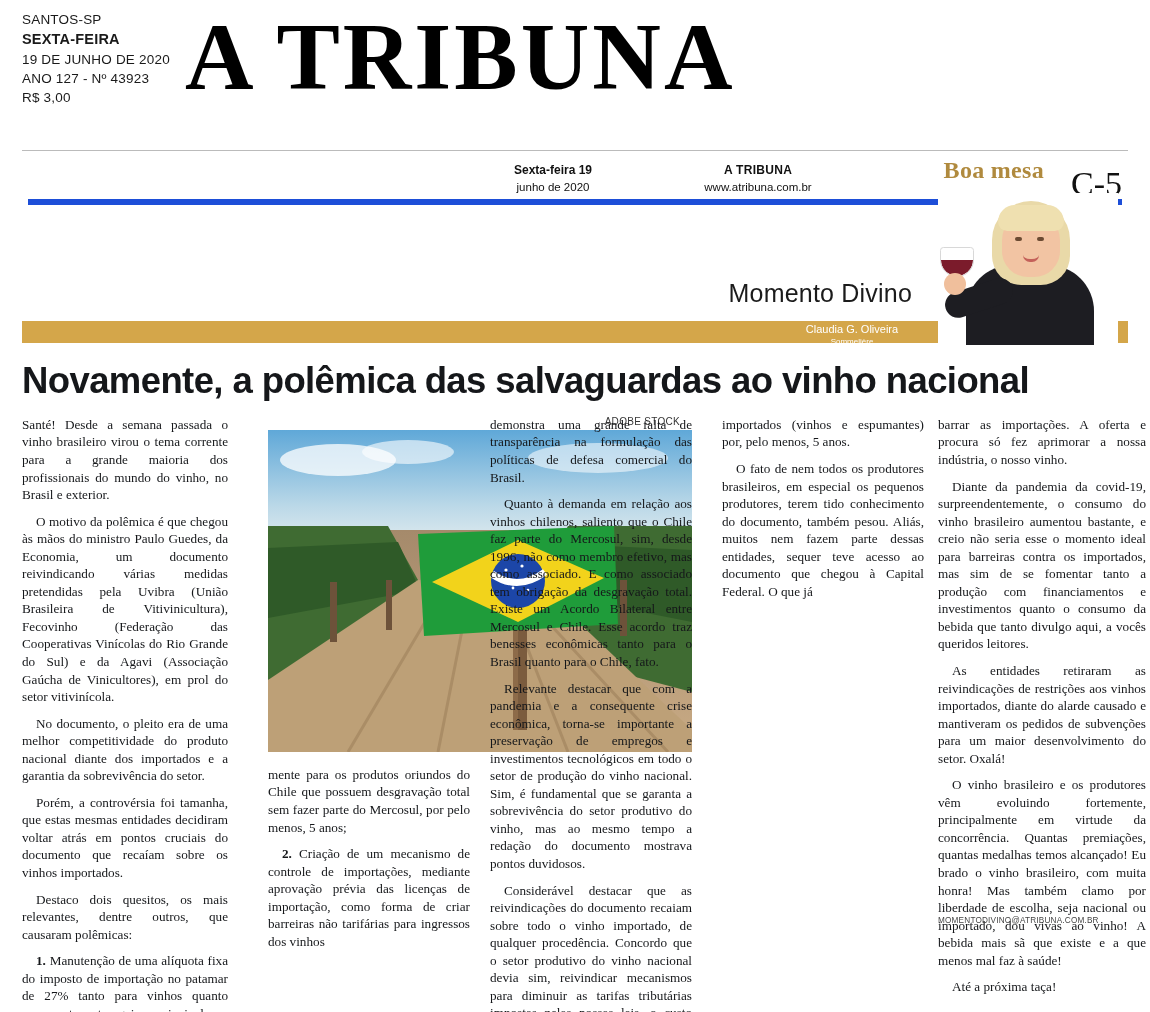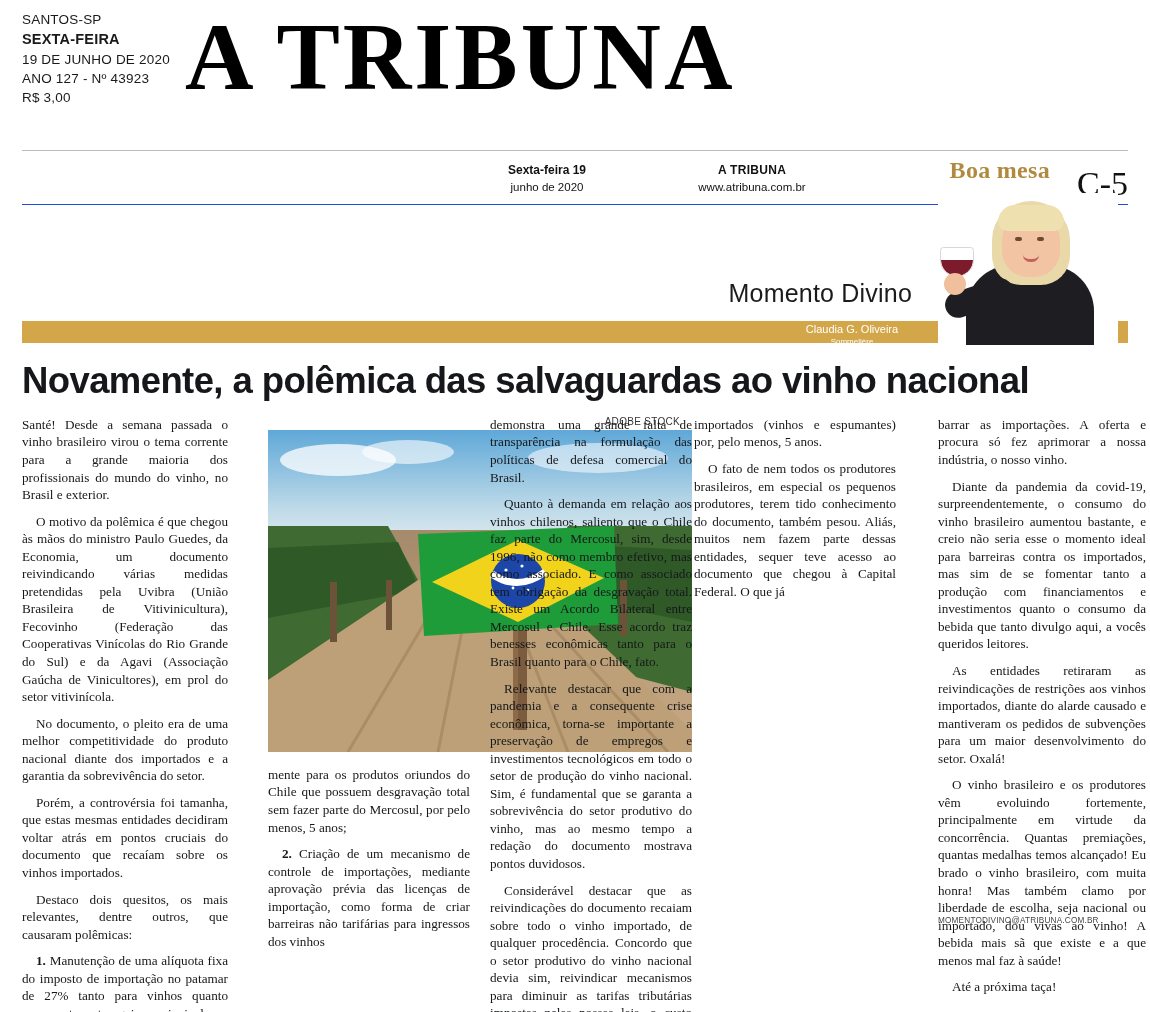--- a/index.html
+++ b/index.html
@@ -46,22 +46,22 @@
   .rule-full {
     height: 1px;
     background: #bbb;
     margin: 0 22px;
   }
 
   
   .subheader {
     position: relative;
     height: 54px;
-    margin: 0 22px;
-    border-bottom: 1px solid #1d4ed8;
+    margin: 0 28px;
+    border-bottom: 6px solid #1d4ed8;
   }
   .sub-date {
     position: absolute;
     left: 460px;
     top: 10px;
     text-align: center;
     width: 130px;
     font-size: 11.5px;
     line-height: 1.5;
   }
@@ -225,21 +225,21 @@
     text-align: justify;
     color: #15171a;
   }
   .col p { margin: 0 0 9px 0; text-indent: 14px; }
   .col p.first { text-indent: 0; }
   .col b { font-weight: bold; }
 
   #col1 { left: 0;   width: 206px; }
   #col2 { left: 246px; width: 202px; top: 350px; }
   #col3 { left: 468px; width: 202px; top: 0; }
-  #col4 { left: 672px; width: 202px; top: 0; }
+  #col4 { left: 700px; width: 202px; top: 0; }
   #col5 { left: 916px; width: 208px; top: 0; }
 
   
   .vineyard {
     position: absolute;
     left: 246px;
     top: 14px;
     width: 424px;
     height: 322px;
   }

